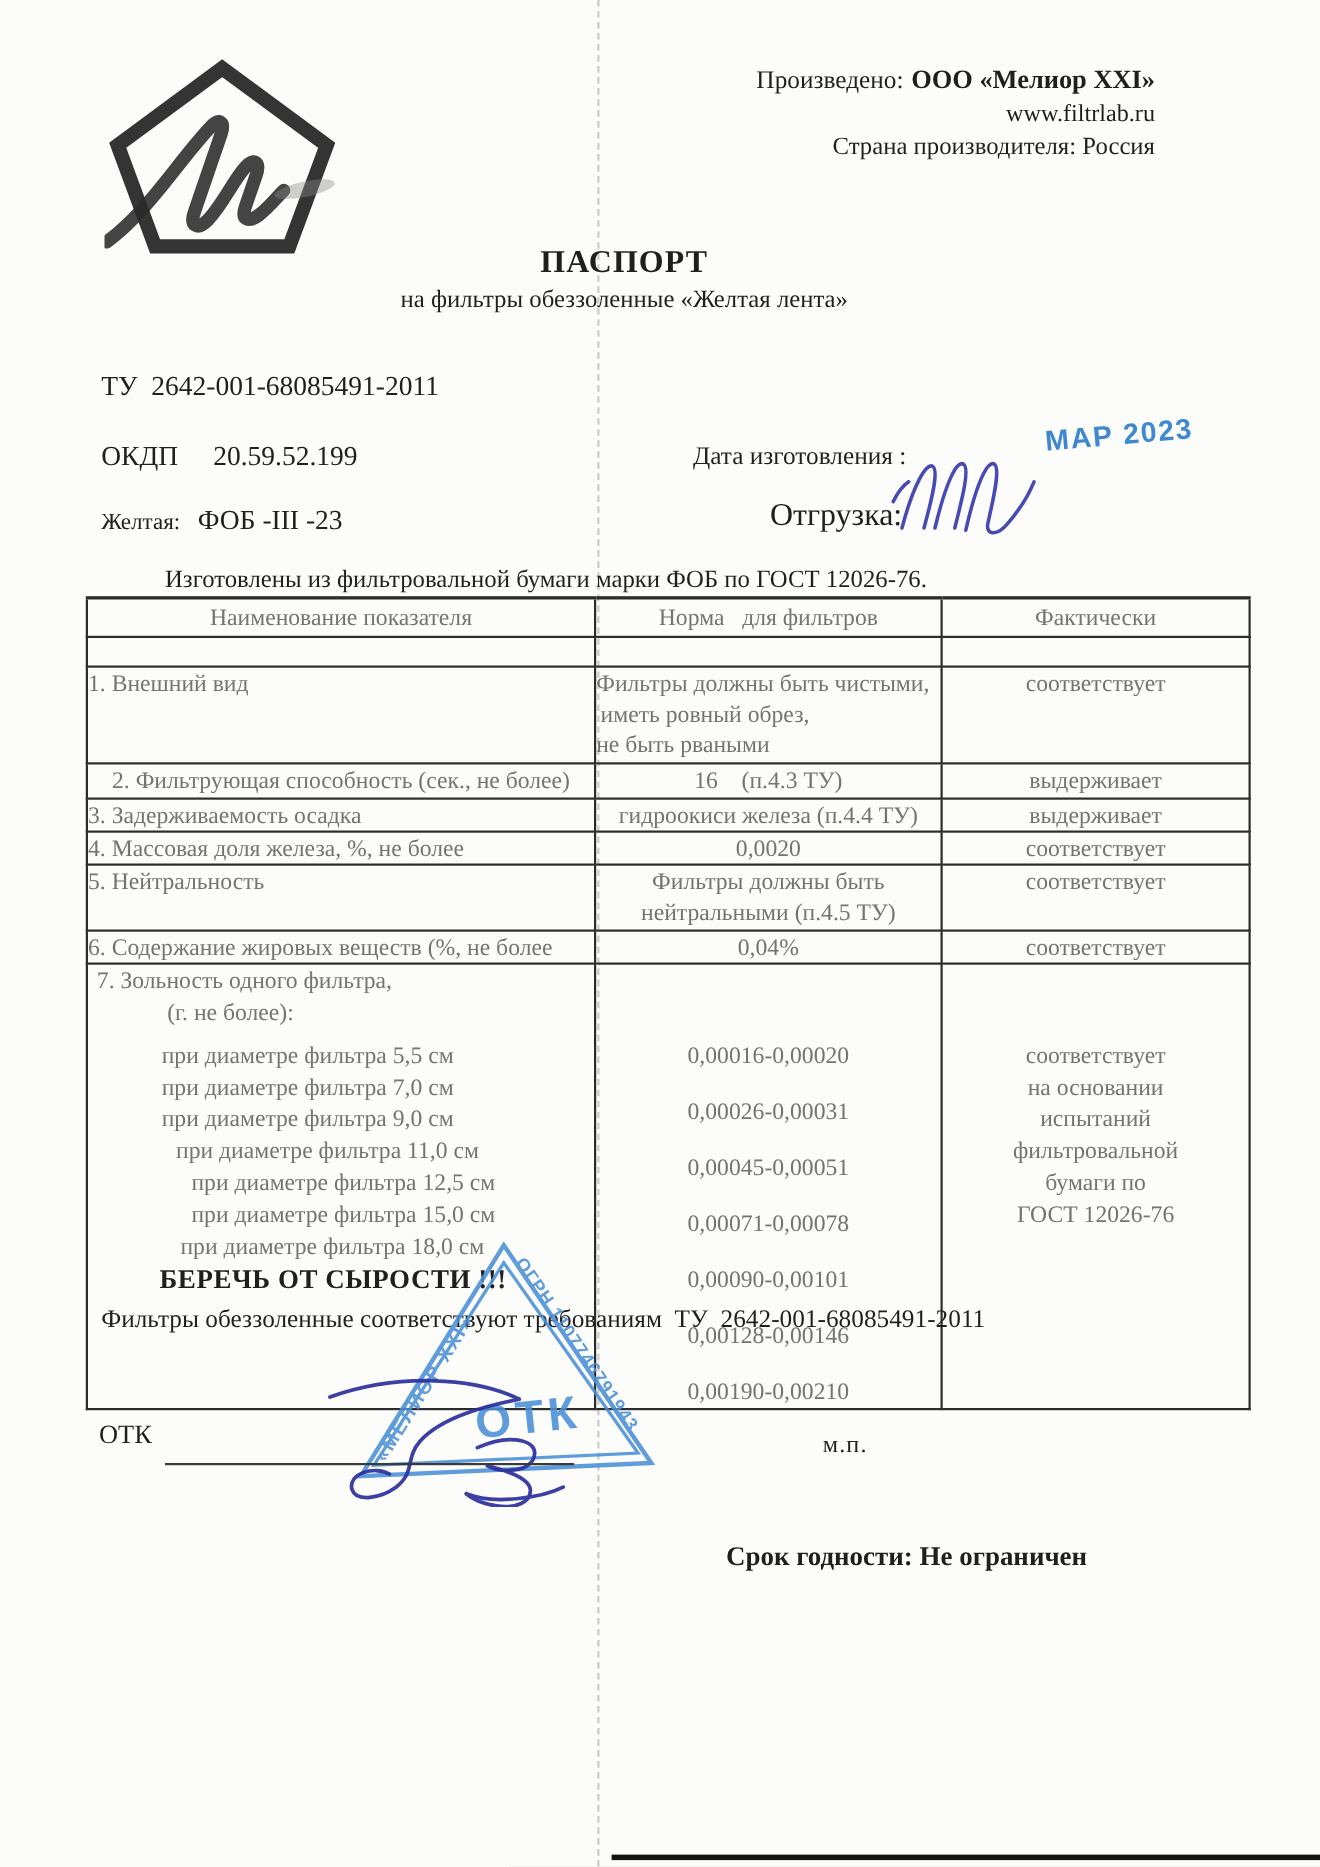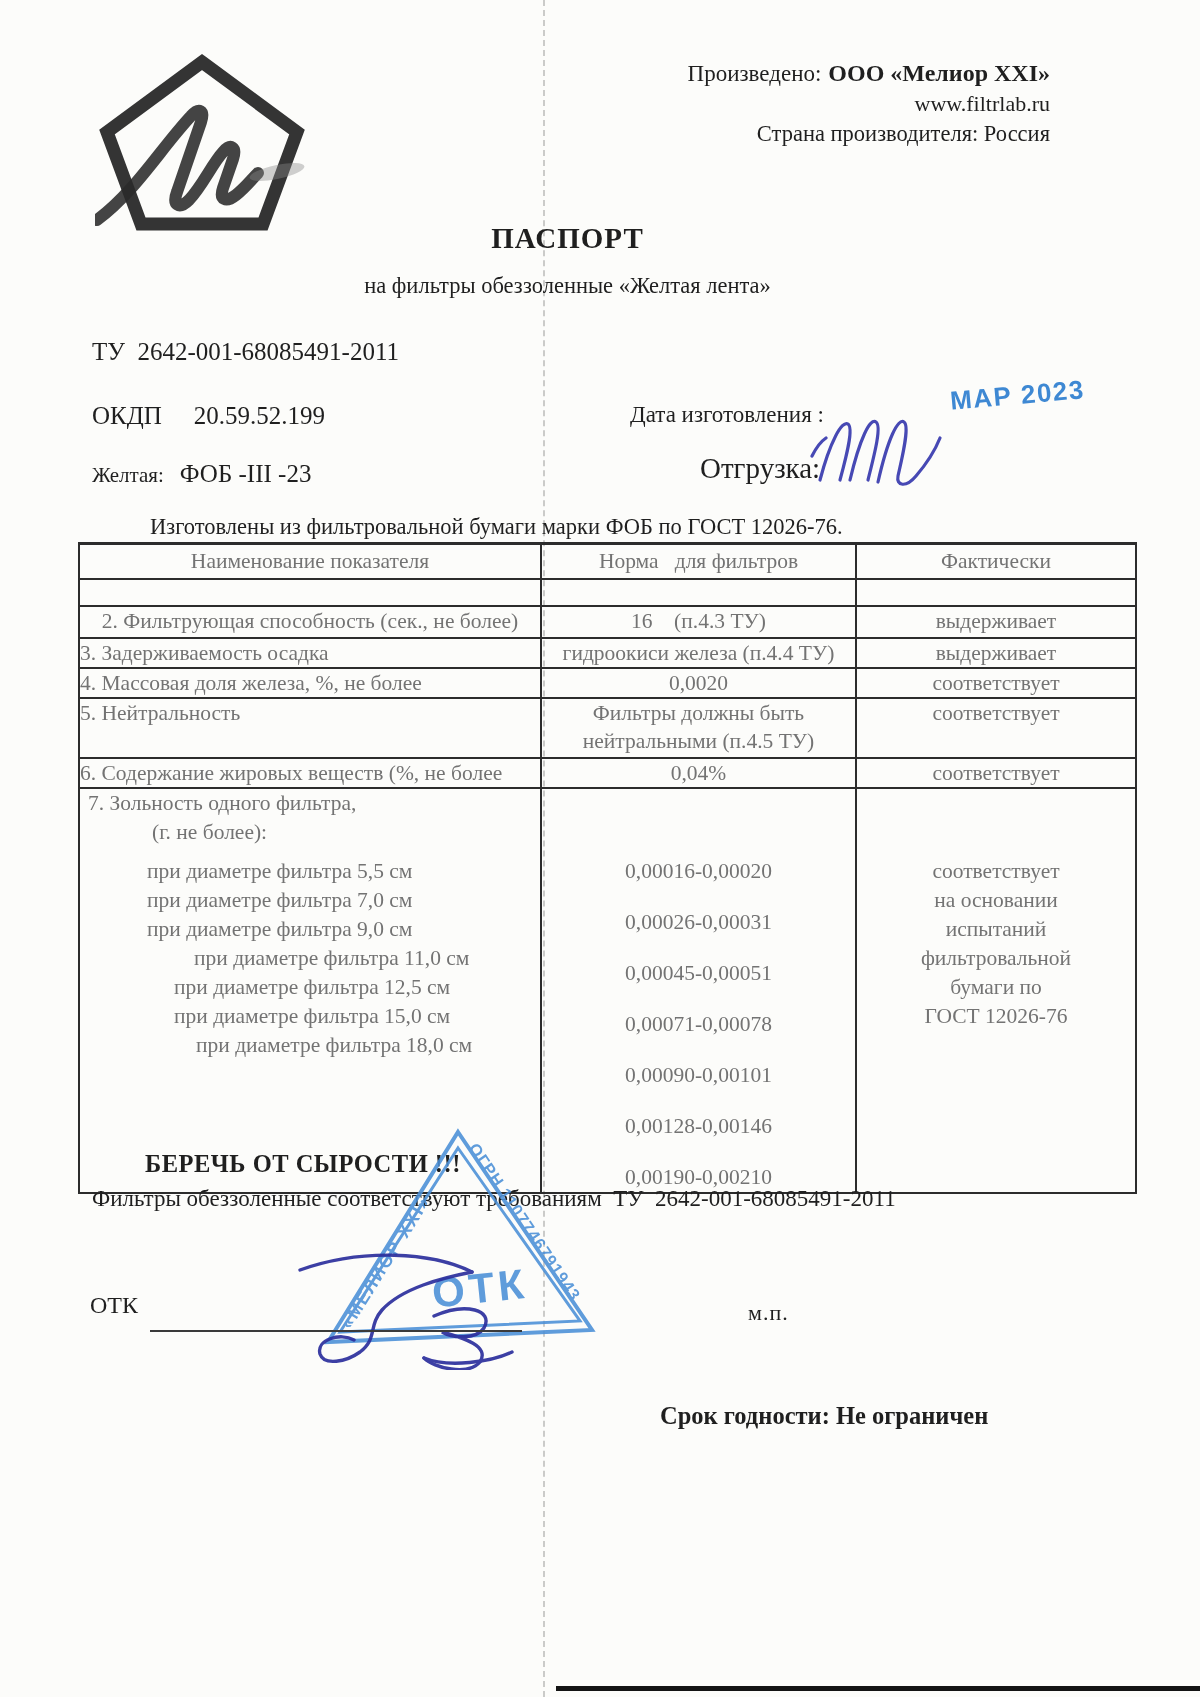--- a/index.html
+++ b/index.html
@@ -19,21 +19,21 @@
   
   .hdr { top:58px; right:150px; text-align:right; line-height:30px; }
   .hdr-line1 { font-size:23px; }
   .hdr-line1 b { font-size:24px; margin-left:7px; }
   .hdr-line2 { font-size:22px; }
   .hdr-line3 { font-size:22.5px; }
 
   
   .title-wrap { top:222px; left:0; width:1135px; text-align:center; }
   .title-main { font-size:29px; font-weight:bold; letter-spacing:1px; }
-  .title-sub { font-size:22.5px; margin-top:18px; }
+  .title-sub { font-size:22.5px; margin-top:4px; }
 
   .tu-line   { left:92px;  top:338px; font-size:25px; }
   .okdp-line { left:92px;  top:402px; font-size:25px; }
   .okdp-line .val { margin-left:32px; }
   .batch-line { left:92px; top:460px; font-size:21px; }
   .batch-line .val { font-size:25px; margin-left:16px; }
 
   .date-label { left:630px; top:402px; font-size:23px; }
   .date-stamp { left:950px; top:380px; font-family:"Liberation Sans", sans-serif;
     font-weight:bold; font-size:26px; color:#2e7fd0; letter-spacing:1.5px;
@@ -137,20 +137,29 @@
         <th class="ws">Наименование показателя</th>
         <th class="ws">Норма   для фильтров</th>
         <th class="ws">Фактически</th>
       </tr>
       <tr class="empty">
         <td></td>
         <td></td>
         <td></td>
       </tr>
       <tr>
+        <td class="cname h86">1. Внешний вид</td>
+        <td class="cnorm-left">
+          <div>Фильтры должны быть чистыми,</div>
+          <div style="padding-left:4px">иметь ровный обрез,</div>
+          <div>не быть рваными</div>
+        </td>
+        <td class="cfact">соответствует</td>
+      </tr>
+      <tr>
         <td class="cname h30">2. Фильтрующая способность (сек., не более)</td>
         <td class="cnorm ws">16    (п.4.3 ТУ)</td>
         <td class="cfact">выдерживает</td>
       </tr>
       <tr>
         <td class="cname h28">3. Задерживаемость осадка</td>
         <td class="cnorm">гидроокиси железа (п.4.4 ТУ)</td>
         <td class="cfact">выдерживает</td>
       </tr>
       <tr>
@@ -172,24 +181,24 @@
         <td class="cfact">соответствует</td>
       </tr>
       <tr>
         <td class="r7">
           <div class="r7-title">7. Зольность одного фильтра,</div>
           <div class="r7-sub">(г. не более):</div>
           <div class="r7-items">
             <div>при диаметре фильтра 5,5 см</div>
             <div>при диаметре фильтра 7,0 см</div>
             <div>при диаметре фильтра 9,0 см</div>
-            <div style="padding-left:114px">при диаметре фильтра 11,0 см</div>
+            <div style="padding-left:80px">при диаметре фильтра 11,0 см</div>
             <div style="padding-left:94px">при диаметре фильтра 12,5 см</div>
             <div style="padding-left:94px">при диаметре фильтра 15,0 см</div>
-            <div style="padding-left:116px">при диаметре фильтра 18,0 см</div>
+            <div style="padding-left:84px">при диаметре фильтра 18,0 см</div>
           </div>
         </td>
         <td class="r7">
           <div class="r7-norm">
             <div>0,00016-0,00020</div>
             <div>0,00026-0,00031</div>
             <div>0,00045-0,00051</div>
             <div>0,00071-0,00078</div>
             <div>0,00090-0,00101</div>
             <div>0,00128-0,00146</div>

